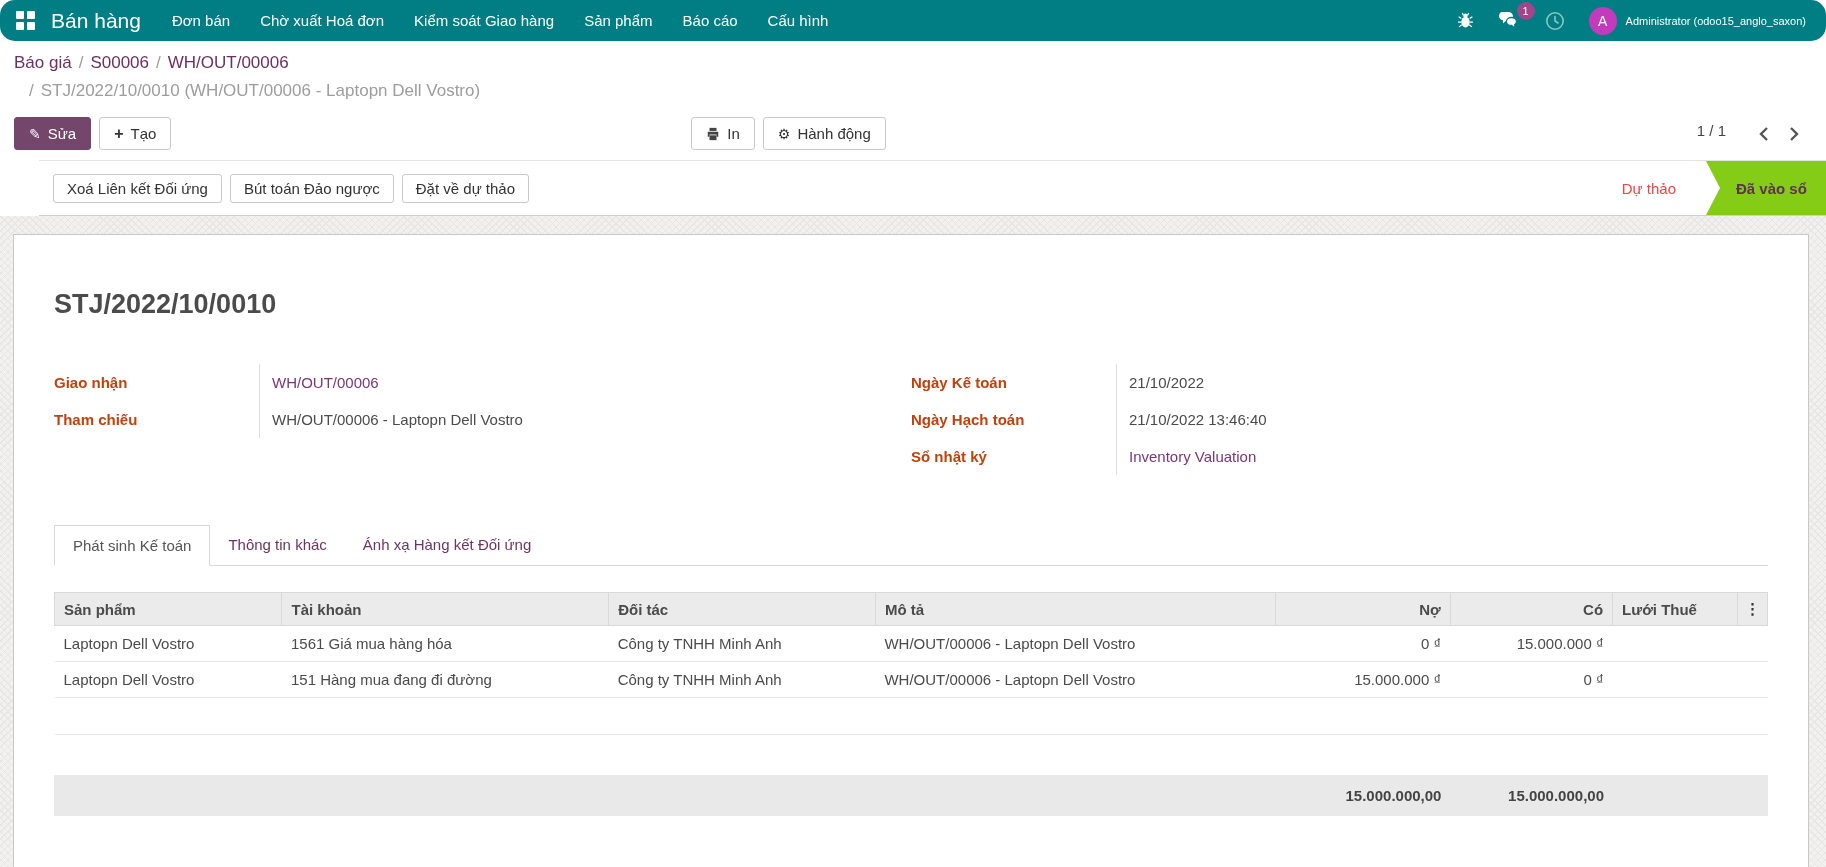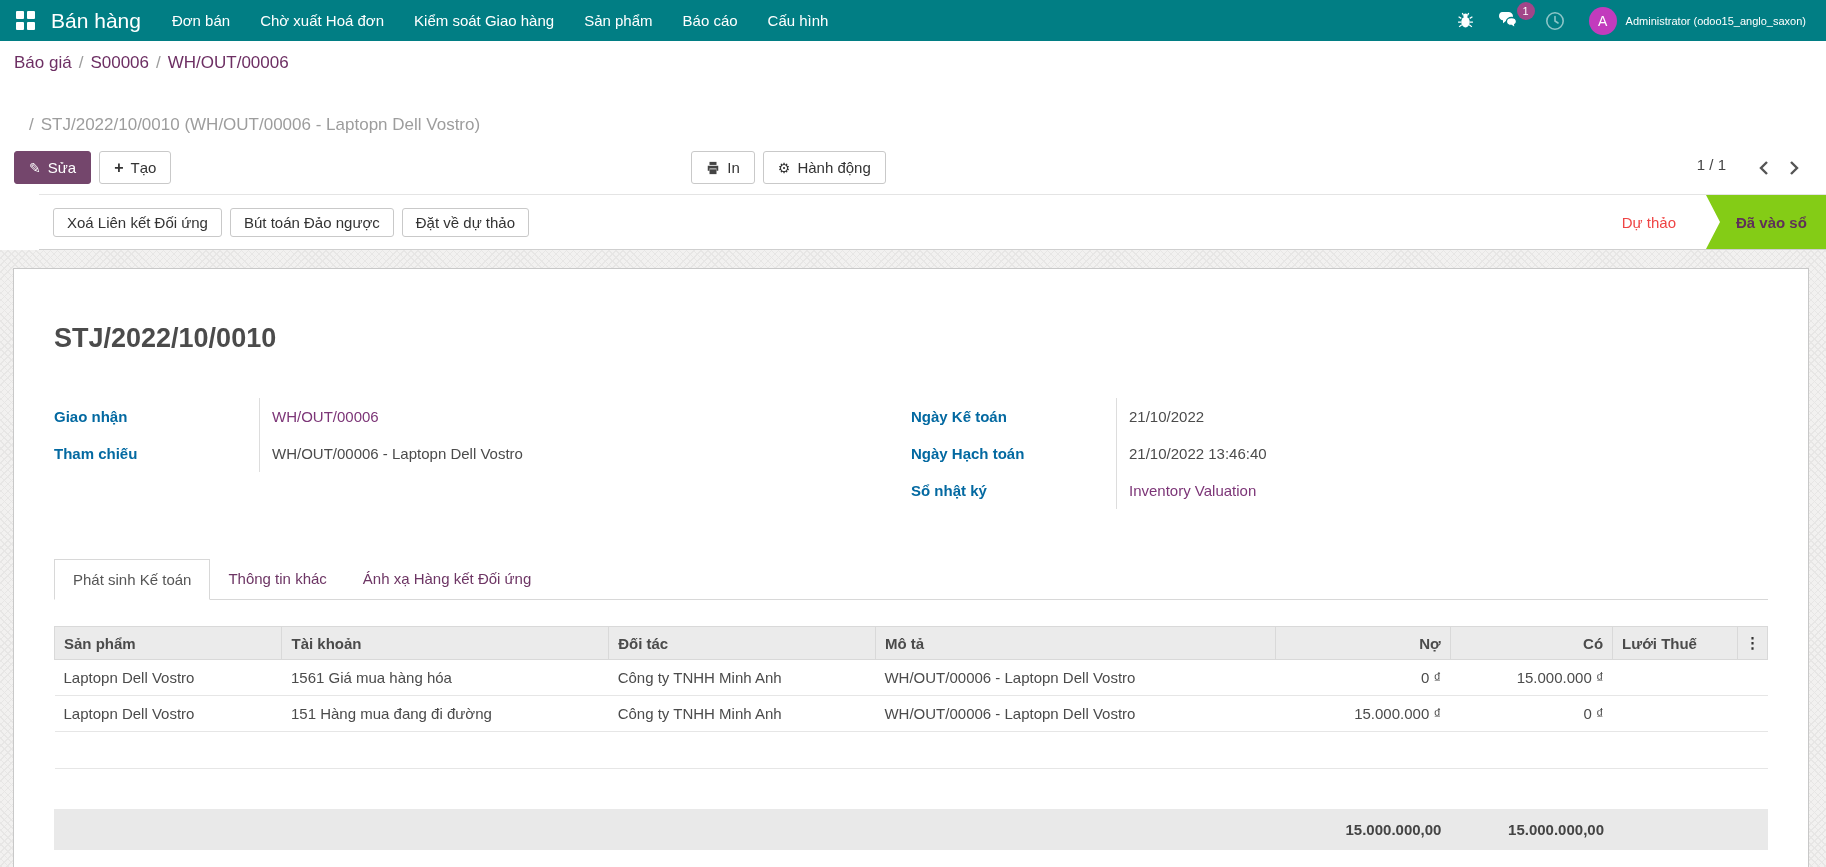--- a/index.html
+++ b/index.html
@@ -1,21 +1,21 @@
 <!DOCTYPE html>
 <html><head>
 <meta charset="utf-8">
 <style>
   * { box-sizing: border-box; margin: 0; padding: 0; }
   html,body { width:1826px; height:867px; overflow:hidden;
     font-family:"Liberation Sans", sans-serif; background:#fff; color:#4b4b4b; }
 
   
   .navbar { height:41px; background:#017e84; display:flex; align-items:center;
-    color:#fff; padding:0 10px 0 8px; }
+    color:#fff; padding:0 10px 0 8px;border-radius:15px; }
   .apps-btn { display:grid; grid-template-columns:8px 8px; grid-template-rows:8px 8px;
     gap:3px; margin:0 10px 0 8px; cursor:pointer; }
   .apps-btn span { background:#fff; border-radius:1px; }
   .brand { font-size:21px; font-weight:500; padding:0 16px 0 6px; cursor:pointer; }
   .nav-item { font-size:15px; padding:0 15px; line-height:41px; cursor:pointer; white-space:nowrap; }
   .nav-right { margin-left:auto; display:flex; align-items:center; }
   .nav-icon-btn { position:relative; padding:0 12px; display:flex; align-items:center; cursor:pointer; height:41px; }
   .badge { position:absolute; top:2px; right:-2px; background:#a24689; color:#fff;
     min-width:18px; height:18px; border-radius:10px; font-size:11px; line-height:18px;
     text-align:center; padding:0 4px; }
@@ -23,21 +23,21 @@
     font-size:14px; display:flex; align-items:center; justify-content:center;
     margin:0 9px 0 12px; cursor:pointer; }
   .user-name { font-size:11px; padding-right:10px; cursor:pointer; white-space:nowrap; }
 
   
   .control-panel { background:#fff; padding:8px 16px 10px 14px; }
   .breadcrumb { font-size:17px; line-height:28px; color:#9d9d9d; }
   .breadcrumb .bc-link { color:#6d2f63; cursor:pointer; }
   .breadcrumb .sep { color:#9d9d9d; padding:0 7px; }
   .breadcrumb .current { color:#9d9d9d; }
-  .bc-line2 { padding-left:8px;margin-top:34px; }
+  .bc-line2 { padding-left:8px; }
 
   .toolbar-row { display:flex; align-items:center; margin-top:12px; }
   .btn { font-size:15px; padding:7px 14px; border-radius:3px; border:1px solid #c9c9c9;
     background:#fff; color:#333; cursor:pointer; display:inline-flex; align-items:center;
     gap:7px; font-family:inherit; white-space:nowrap; }
   .btn + .btn { margin-left:8px; }
   .btn-primary { background:#74466c; border-color:#74466c; color:#fff; }
   .btn .ico { font-size:14px; line-height:1; }
   .toolbar-center { margin-left:520px; display:flex; }
   .pager { margin-left:auto; display:flex; align-items:flex-start; font-size:15px; color:#444; }
@@ -59,21 +59,21 @@
     background-image:
       repeating-linear-gradient(45deg, #e7e6e5 0, #e7e6e5 1px, transparent 1px, transparent 5px),
       repeating-linear-gradient(-45deg, #e7e6e5 0, #e7e6e5 1px, transparent 1px, transparent 5px); }
   .sheet { margin:18px 17px 0 13px; background:#fff; border:1px solid #c8c8c8;
     min-height:640px; padding:0 40px 40px 40px; }
 
   .record-title { padding-top:54px; font-size:27px; font-weight:bold; color:#4b4b4b; }
 
   .field-groups { margin-top:44px; display:flex; }
   .fgroup { width:50%; display:grid; grid-template-columns:205px 1fr; align-content:start; }
-  .fg-label { font-weight:bold; font-size:15px; color:#0369a1; padding:10px 10px 10px 0; }
+  .fg-label { font-weight:bold; font-size:15px; color:#c2410c; padding:10px 10px 10px 0; }
   .fg-value { border-left:1px solid #ddd; padding:10px 0 10px 12px; font-size:15px; color:#4b4b4b; }
   .fg-value.link { color:#7c3577; cursor:pointer; }
 
   .tabs { margin-top:50px; display:flex; border-bottom:1px solid #d8d8d8; }
   .tab { padding:11px 18px; font-size:15px; color:#6d3564; cursor:pointer; margin-bottom:-1px; }
   .tab.active { background:#fff; border:1px solid #d8d8d8; border-bottom:1px solid #fff; color:#555; }
 
   table.lines { margin-top:26px; width:100%; border-collapse:collapse; table-layout:fixed; font-size:15px; }
   table.lines thead th { background:#ebebeb; border:1px solid #d9d9d9; font-weight:bold;
     text-align:left; padding:7px 9px; color:#4b4b4b; white-space:nowrap; overflow:hidden; }

